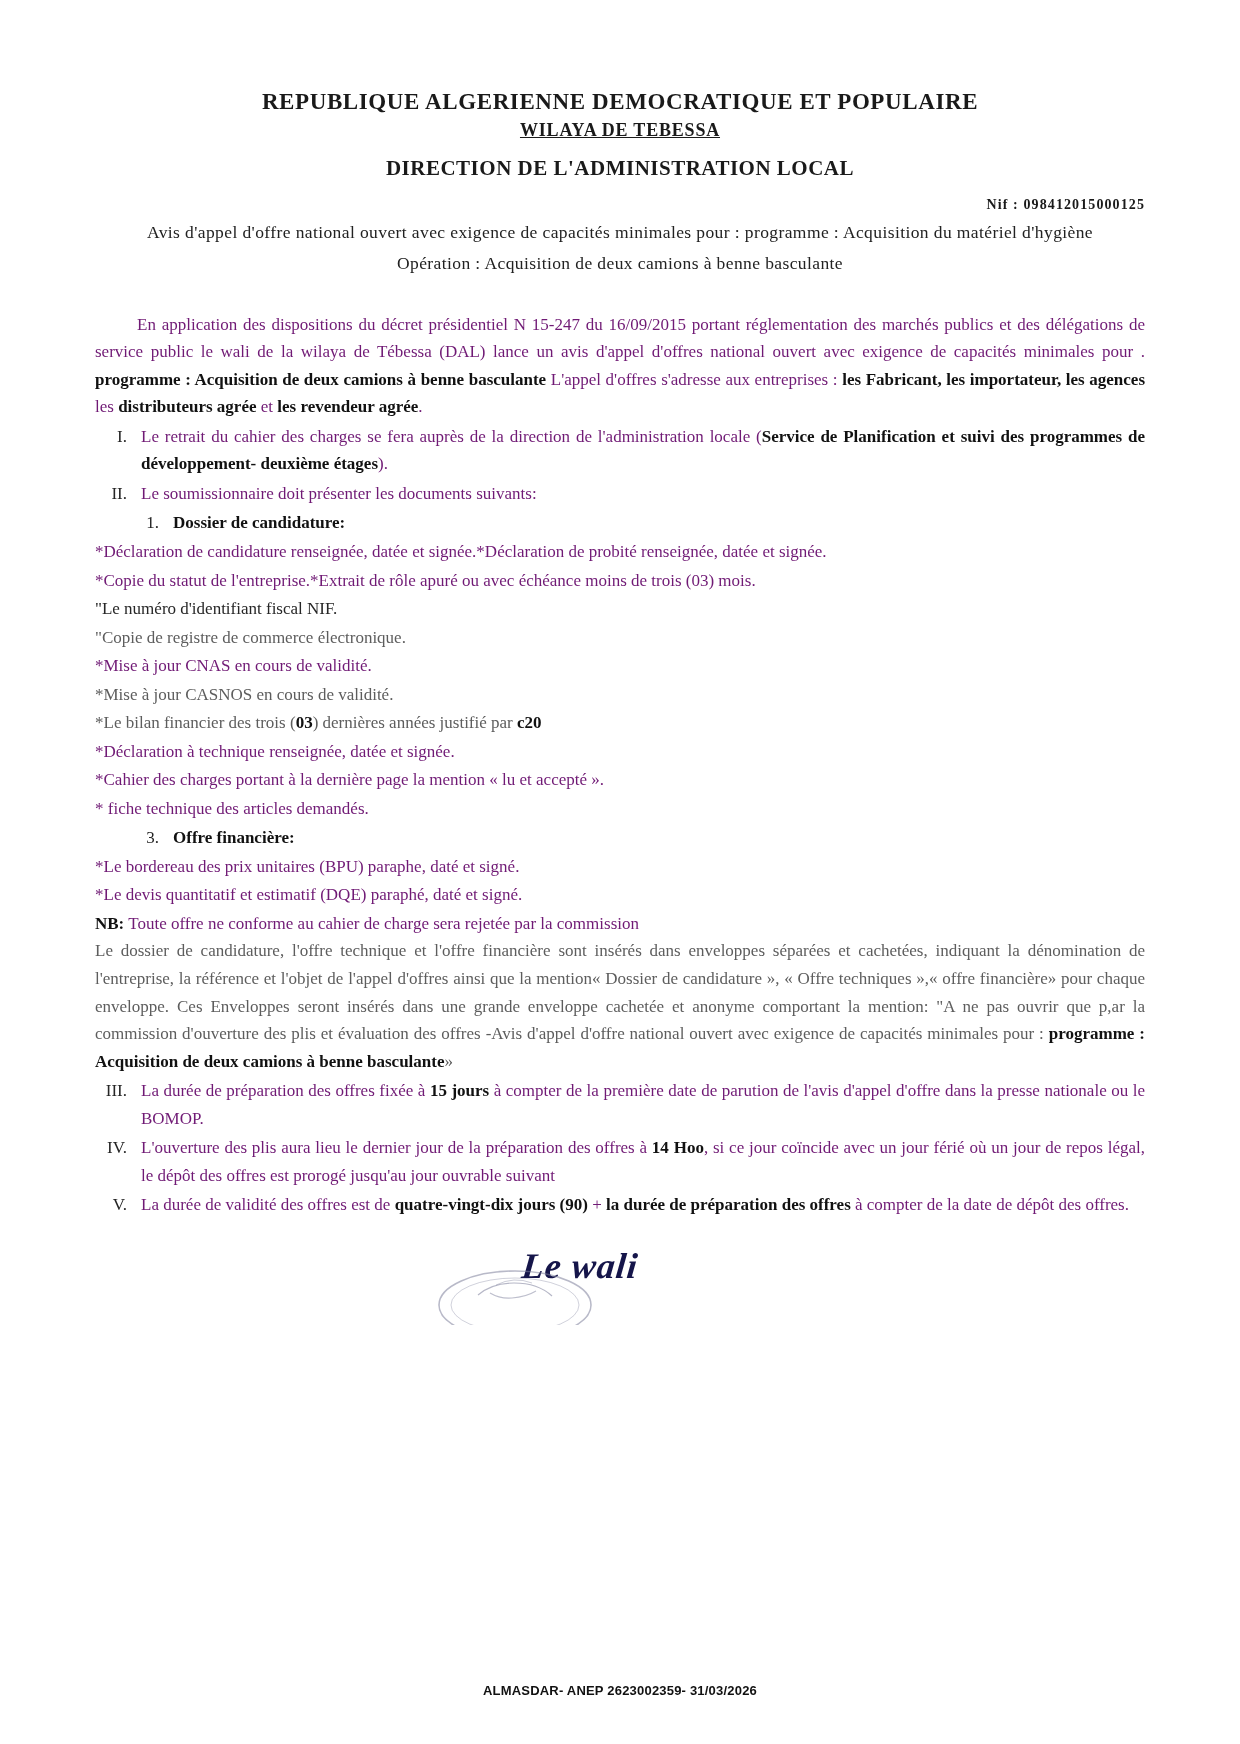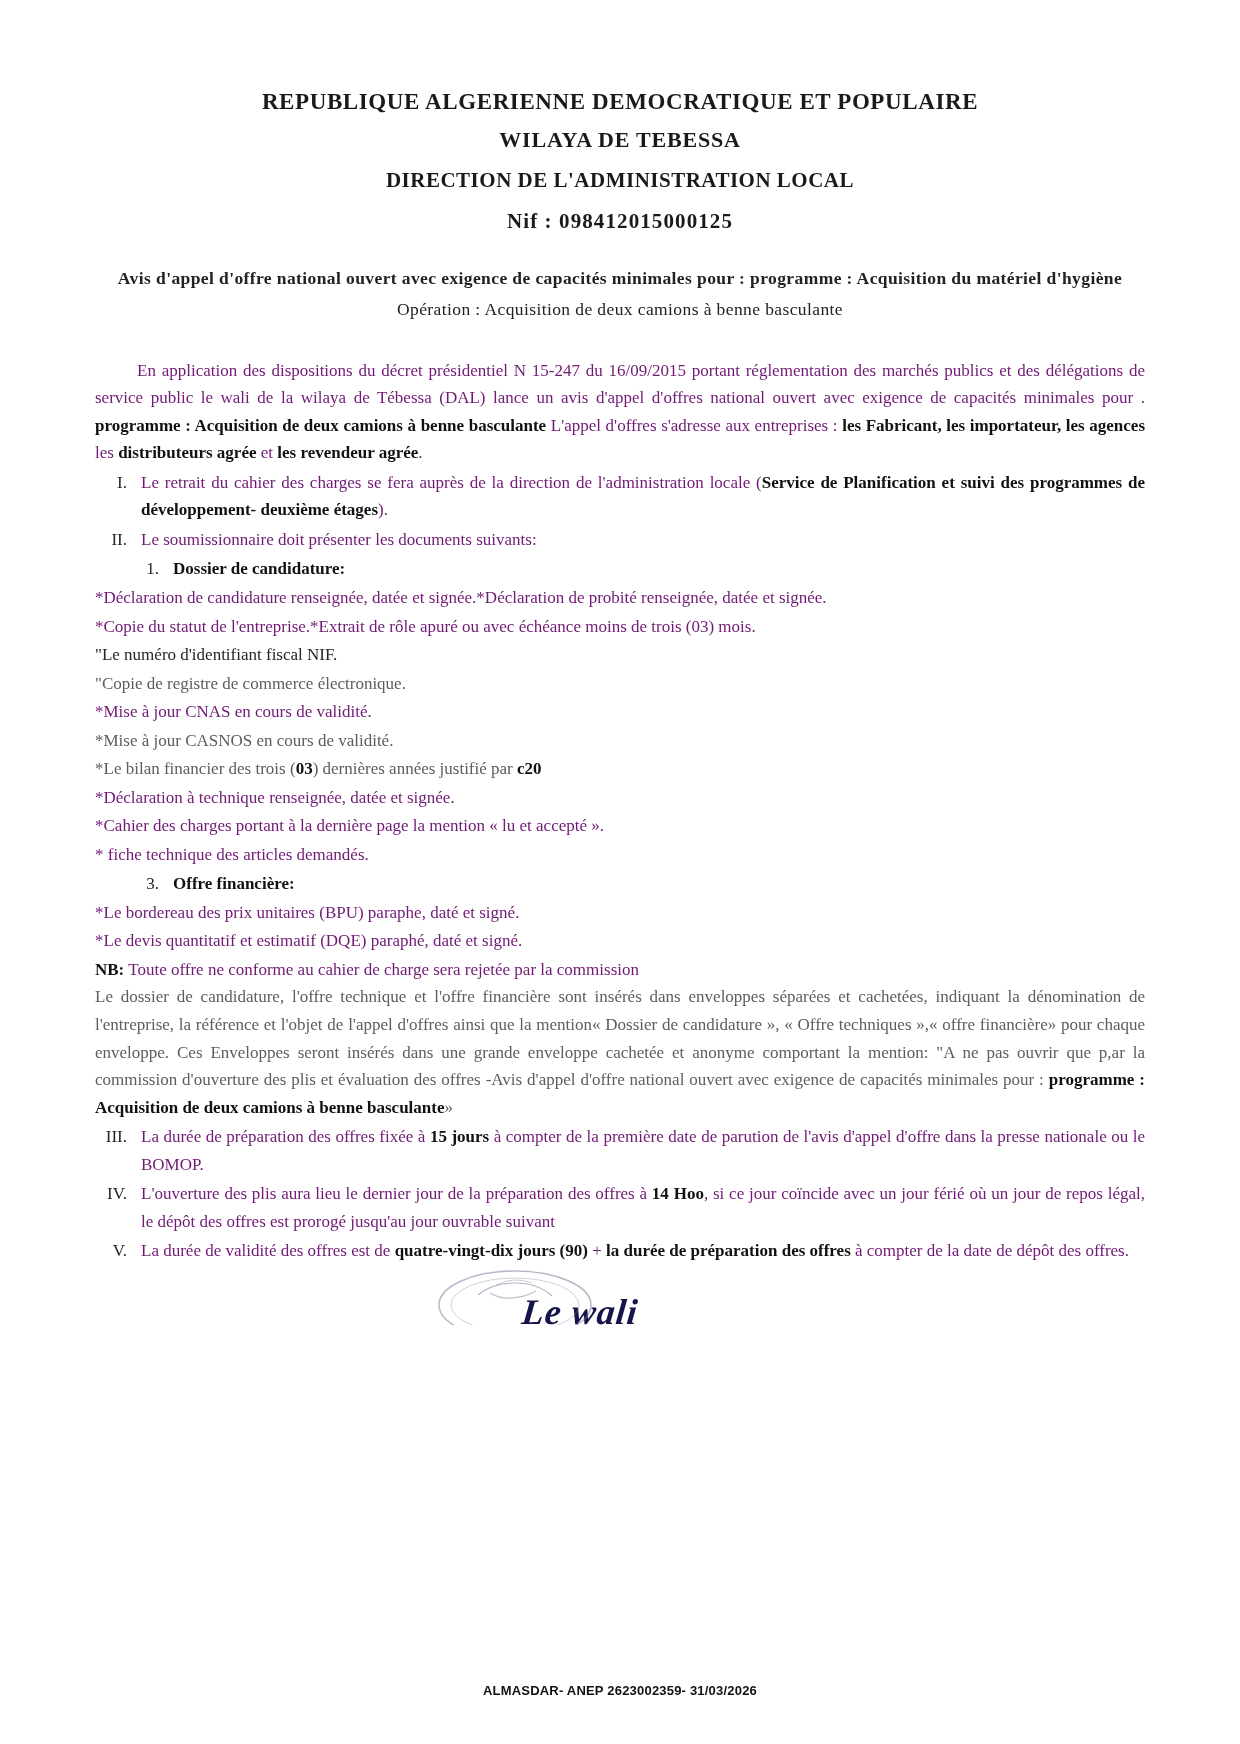--- a/index.html
+++ b/index.html
@@ -27,43 +27,44 @@
     text-align: center;
     letter-spacing: 0.4px;
   }
   .hdr .l1 {
     font-size: 23px;
     font-weight: bold;
     letter-spacing: 0.6px;
     margin-top: 14px;
   }
   .hdr .l2 {
-    font-size: 22px;
+    font-size: 18px;
     font-weight: bold;
     letter-spacing: 0.8px;
-    margin-top: 12px;
+    margin-top: 5px;
+    text-decoration: underline;
   }
   .hdr .l3 {
     font-size: 21px;
     font-weight: bold;
     letter-spacing: 0.5px;
     margin-top: 15px;
   }
   .hdr .l4 {
-    font-size: 21px;
+    font-size: 14px;
     font-weight: bold;
     letter-spacing: 1.1px;
     margin-top: 16px;
+    text-align: right;
   }
   .hdr .l5 {
     font-size: 17.5px;
-    margin-top: 32px;
+    margin-top: 7px;
     line-height: 1.45;
     color: #222;
-    font-weight: bold;
   }
   .hdr .l6 {
     font-size: 17.5px;
     margin-top: 6px;
     line-height: 1.45;
     color: #222;
   }
 
   
   .body {

